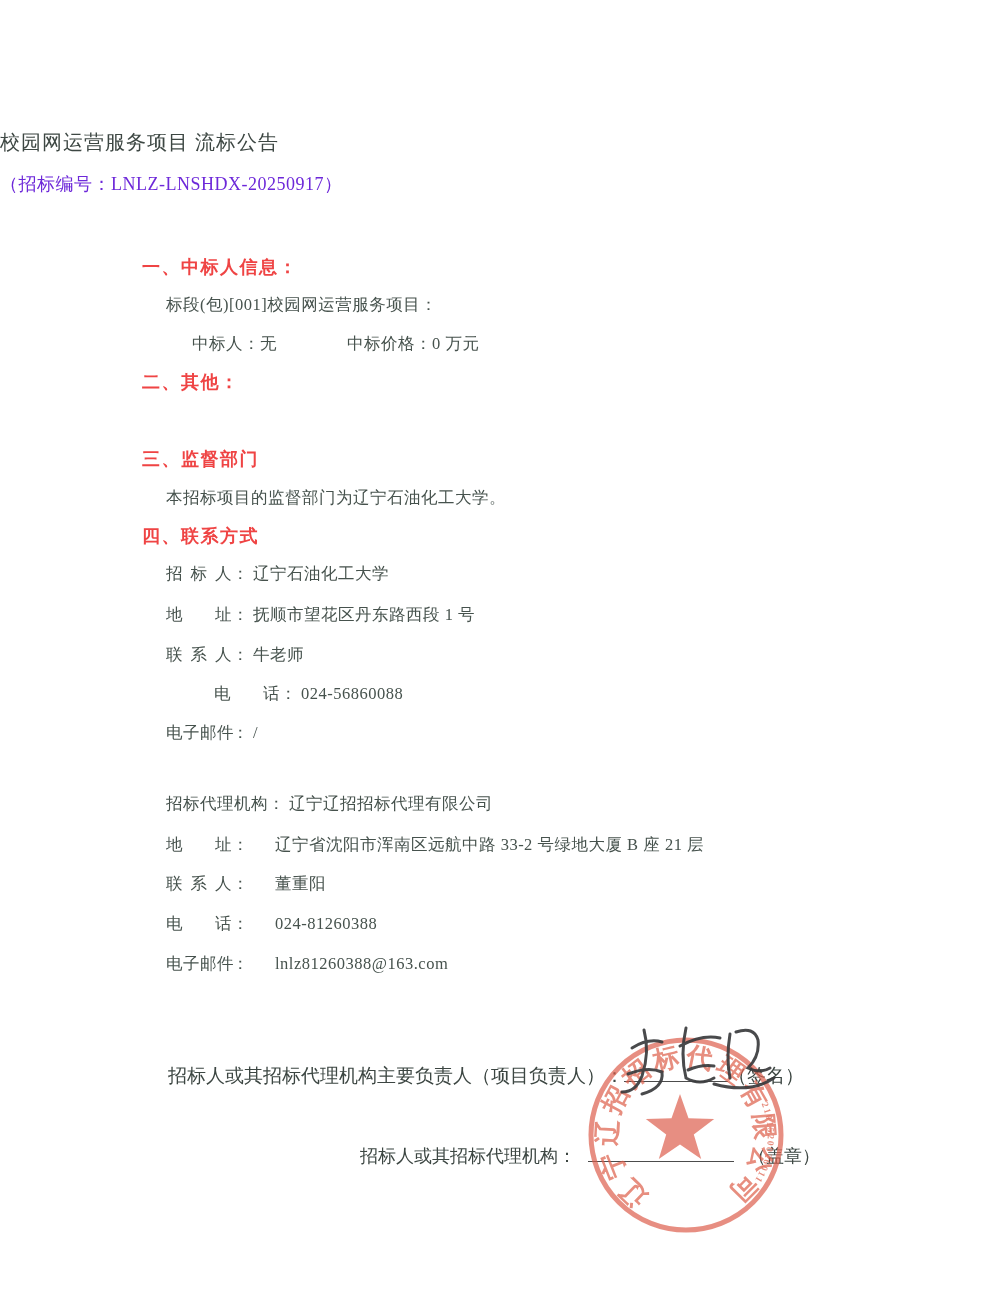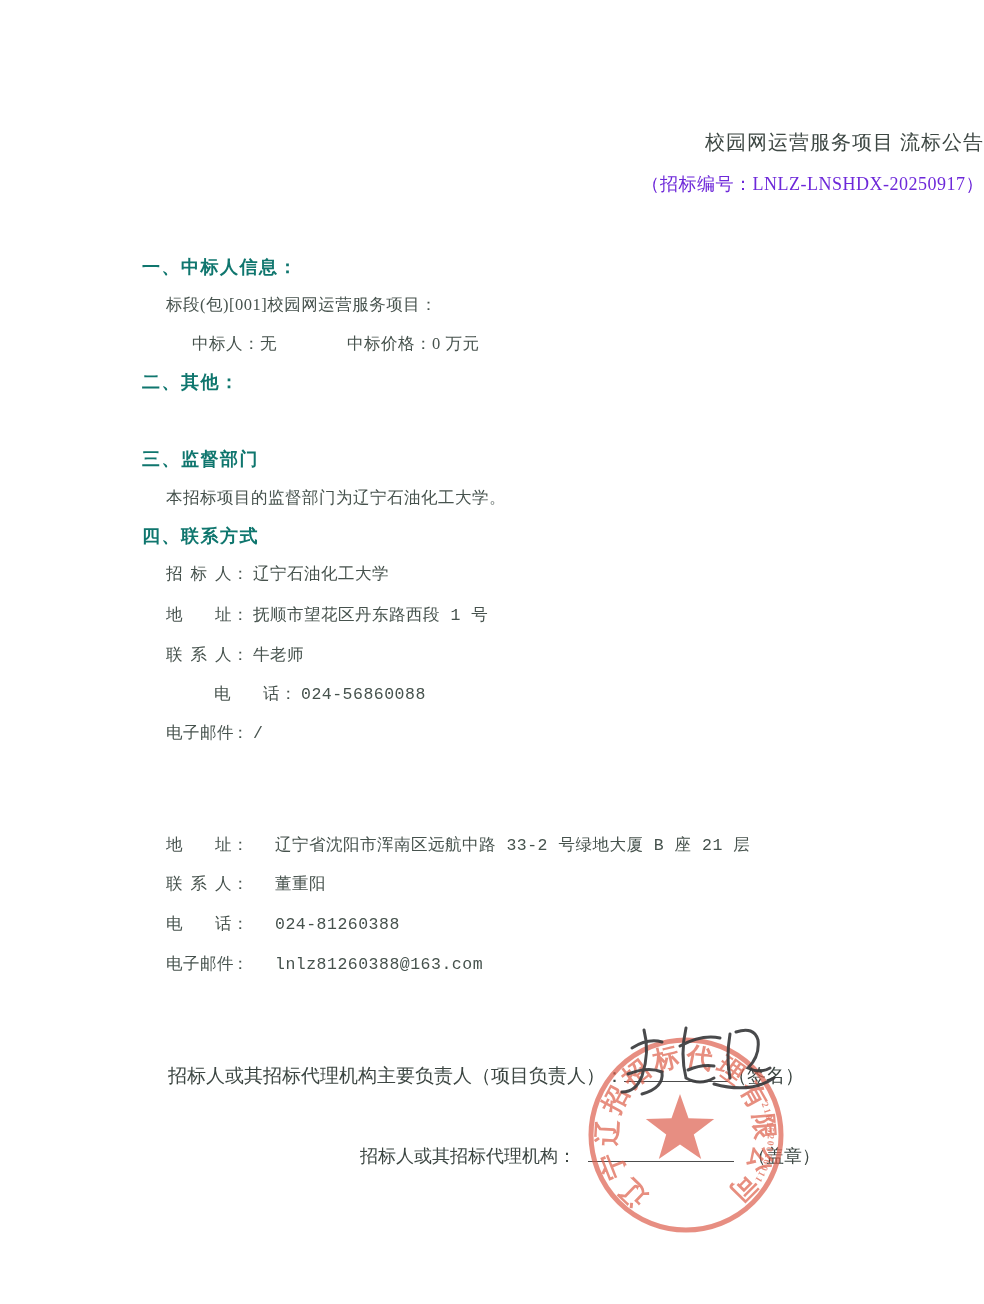--- a/index.html
+++ b/index.html
@@ -2,27 +2,27 @@
 <html lang="zh"><head>
 <meta charset="utf-8">
 <style>
   html,body{margin:0;padding:0;background:#e8e8e8;}
   .doc{
     position:relative;width:984px;height:1304px;margin:0 auto;background:#ffffff;
     font-family:"Liberation Serif","DejaVu Serif",serif;
     overflow:hidden;
   }
   .abs{position:absolute;white-space:nowrap;line-height:1.35;}
-  .center{left:0;right:0;text-align:right;}
+  .center{left:0;right:0;text-align:left;}
   .title{font-size:20px;color:#3d4743;letter-spacing:1px;}
   .subtitle{font-size:18px;color:#6d28d9;letter-spacing:0.5px;}
-  .h{font-size:18px;font-weight:bold;color:#0f766e;letter-spacing:1.5px;}
+  .h{font-size:18px;font-weight:bold;color:#ef4444;letter-spacing:1.5px;}
   .b{font-size:16.5px;color:#46524d;letter-spacing:0.5px;}
   .lbl{display:inline-block;width:66px;text-align:justify;text-align-last:justify;}
-  .val{margin-left:4px;font-family:Liberation Mono, monospace;}
+  .val{margin-left:4px;}
   .val-wide{margin-left:26px;}
   .spacer{display:inline-block;width:70px;}
   .foot{color:#3c4642;}
   .sigline{display:inline-block;height:0.95em;border-bottom:1.6px solid #4c4c4c;}
   .seal-svg{position:absolute;left:574px;top:1022px;pointer-events:none;}
   .sig-svg{position:absolute;left:598px;top:1018px;pointer-events:none;}
   .sealc{stroke:#dc5a47;}
   .sealtext{fill:#dd5d48;opacity:0.82;font-weight:bold;font-family:"Liberation Serif",serif;}
 </style>
 </head>
@@ -45,20 +45,21 @@
   <div class="abs b" style="left:166px;top:487px;">本招标项目的监督部门为辽宁石油化工大学。</div>
 
   <div class="abs h" style="left:142px;top:524px;">四、联系方式</div>
 
   <div class="abs b" style="left:166px;top:563px;"><span class="lbl">招标人</span><span>：</span><span class="val">辽宁石油化工大学</span></div>
   <div class="abs b" style="left:166px;top:604px;"><span class="lbl">地址</span><span>：</span><span class="val">抚顺市望花区丹东路西段 1 号</span></div>
   <div class="abs b" style="left:166px;top:644px;"><span class="lbl">联系人</span><span>：</span><span class="val">牛老师</span></div>
   <div class="abs b" style="left:166px;top:683px;margin-left:48px;"><span class="lbl">电话</span><span>：</span><span class="val">024-56860088</span></div>
   <div class="abs b" style="left:166px;top:722px;"><span class="lbl">电子邮件</span><span>：</span><span class="val">/</span></div>
 
+  <div class="abs b" style="left:166px;top:793px;"><span>招标代理机构</span><span>：</span><span class="val">辽宁辽招招标代理有限公司</span></div>
   <div class="abs b" style="left:166px;top:834px;"><span class="lbl">地址</span><span>：</span><span class="val val-wide">辽宁省沈阳市浑南区远航中路 33-2 号绿地大厦 B 座 21 层</span></div>
   <div class="abs b" style="left:166px;top:873px;"><span class="lbl">联系人</span><span>：</span><span class="val val-wide">董重阳</span></div>
   <div class="abs b" style="left:166px;top:913px;"><span class="lbl">电话</span><span>：</span><span class="val val-wide">024-81260388</span></div>
   <div class="abs b" style="left:166px;top:953px;"><span class="lbl">电子邮件</span><span>：</span><span class="val val-wide">lnlz81260388@163.com</span></div>
 
   <div class="abs foot" style="left:360px;top:1144px;font-size:18px;">
     <span>招标人或其招标代理机构：</span><span style="display:inline-block;width:12px;"></span><span class="sigline" style="width:146px;"></span><span style="display:inline-block;width:14px;"></span><span>（盖章）</span>
   </div>
   <div class="abs foot" style="left:168px;top:1063px;font-size:19px;">
     <span>招标人或其招标代理机构主要负责人（项目负责人）：</span><span class="sigline" style="width:104px;"></span><span>（签名）</span>

